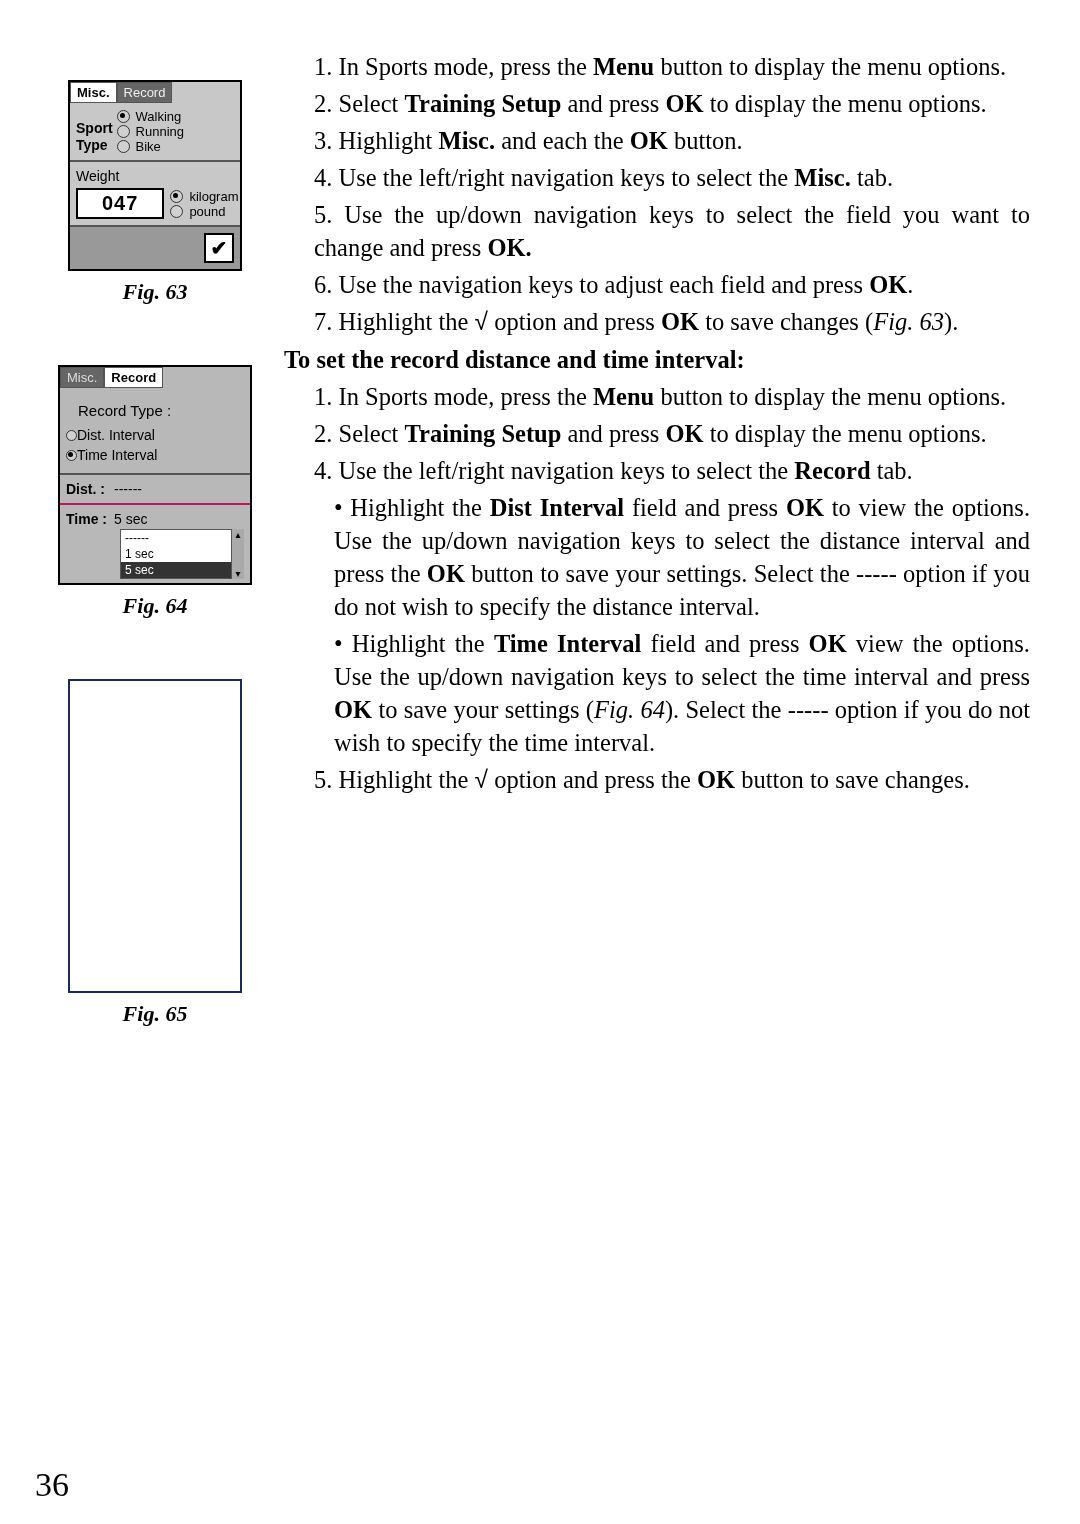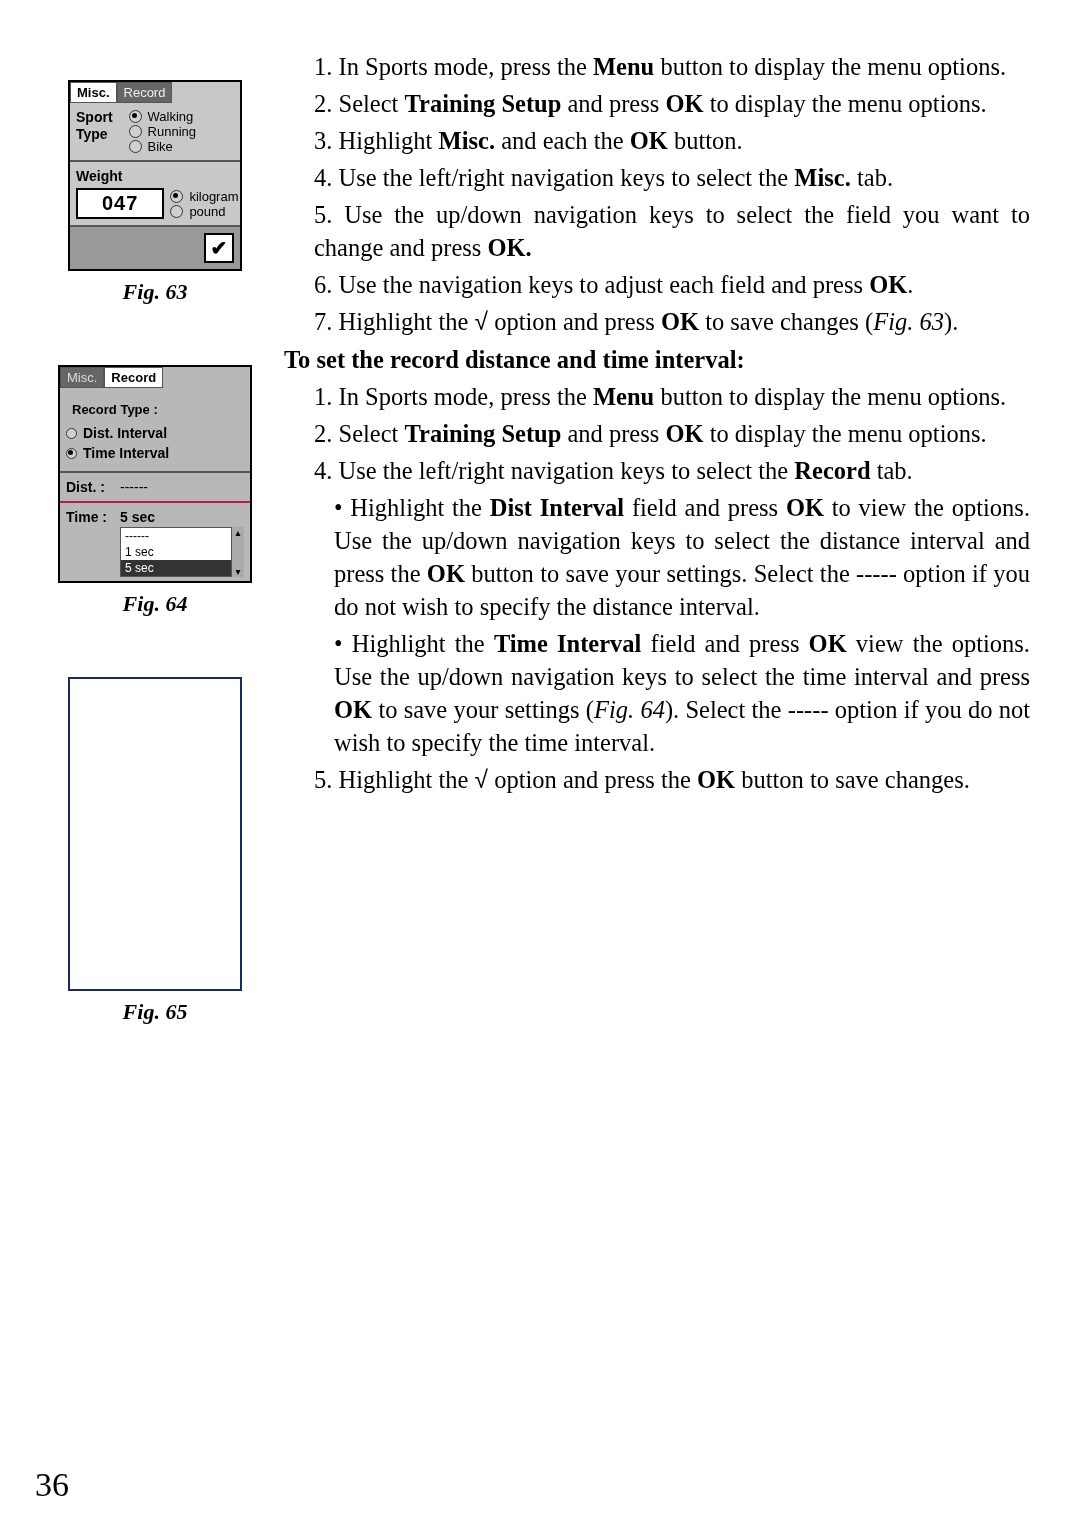--- a/index.html
+++ b/index.html
@@ -12,30 +12,30 @@
   .right .indent2{padding-left:50px}
   .hdr{font-weight:bold;margin-top:18px;margin-bottom:4px}
   .caption{text-align:center;font-style:italic;font-weight:bold;font-size:22px;margin-top:8px;margin-bottom:60px}
   .device{width:170px;border:2px solid #000;margin:30px auto 0 auto;background:#c8c8c8;font-family:Arial,Helvetica,sans-serif;font-size:14px;color:#000}
   .tabs{display:flex;font-size:13px}
   .tab{padding:2px 6px;border:1px solid #555;background:#ddd}
   .tab.active{background:#fff;font-weight:bold}
   .tab.inactive{background:#666;color:#eee}
   .section{padding:6px 6px;border-bottom:2px solid #555}
   .row{display:flex;align-items:center;gap:6px;font-size:13px}
-  .bold{font-weight:bold}
+  .bold{font-weight:normal}
   .radio{width:11px;height:11px;border-radius:50%;border:1px solid #333;background:#d0d0d0;display:inline-block;position:relative;flex-shrink:0}
   .radio.sel::after{content:"";position:absolute;width:5px;height:5px;border-radius:50%;background:#000;top:2px;left:2px}
   .radio.sel2{width:9px;height:9px;border:1px solid #333;background:#d0d0d0;border-radius:50%}
   .radio.sel2.on::after{content:"";position:absolute;width:5px;height:5px;border-radius:50%;background:#000;top:1px;left:1px}
   .weightbox{border:2px solid #000;background:#fff;font-weight:bold;font-size:20px;letter-spacing:1px;padding:2px 24px;display:inline-block;font-family:Arial,sans-serif}
   .chk{width:26px;height:26px;border:2px solid #000;background:#fff;display:flex;align-items:center;justify-content:center;font-weight:bold;font-size:20px}
   .footer{display:flex;justify-content:flex-end;padding:6px}
   
-  .dev2-row{display:flex;align-items:center;gap:6px;font-size:14px;padding:2px 0}
+  .dev2-row{display:flex;align-items:center;font-size:14px;padding:2px 0}
   .dev2-label{width:48px;font-weight:bold;font-size:14px}
   .dropdown{background:#fff;border:1px solid #555;font-size:12px}
   .dd-row{padding:1px 4px}
   .dd-row.sel{background:#333;color:#fff}
   .dd-ctn{display:flex}
   .dd-scroll{width:12px;background:#aaa;display:flex;flex-direction:column;justify-content:space-between;font-size:10px;align-items:center}
   .placeholder{width:170px;height:310px;border:2px solid #1a2a5a;margin:0 auto;background:#fff}
   .pagenum{position:absolute;bottom:20px;left:35px;font-size:34px}
   .sqrt{font-family:Arial,sans-serif}
 </style>
@@ -45,21 +45,21 @@
 <div class="page">
   <div class="cols">
 
     <div class="left">
 
       <div class="device">
         <div class="tabs">
           <div class="tab active">Misc.</div>
           <div class="tab inactive">Record</div>
         </div>
-        <div class="section" style="display:flex;gap:16px;align-items:flex-start">
+        <div class="section" style="display:flex;gap:4px;align-items:flex-end">
           <div style="font-weight:bold;font-size:14px;line-height:1.2">
             <div>Sport</div>
             <div>Type</div>
           </div>
           <div>
             <div class="row">
                 <span class="radio sel"></span>
                 <span>Walking</span>
               </div>
             <div class="row">
@@ -93,21 +93,21 @@
         </div>
       </div>
       <div class="caption">Fig. 63</div>
 
       <div class="device" style="width:190px;background:#b8b8b8">
         <div class="tabs">
           <div class="tab" style="background:#666;color:#ddd">Misc.</div>
           <div class="tab active">Record</div>
         </div>
         <div style="padding:8px 6px">
-          <div class="bold" style="font-size:13px;margin:6px 6px">Record Type :</div>
+          <div class="bold" style="font-size:15px;margin:6px 12px">Record Type :</div>
           <div class="dev2-row">
               <span class="radio sel2"></span>
               <span class="bold">Dist. Interval</span>
             </div>
           <div class="dev2-row">
               <span class="radio sel2 on"></span>
               <span class="bold">Time Interval</span>
             </div>
         </div>
         <div style="border-top:2px solid #555;padding:4px 6px">

